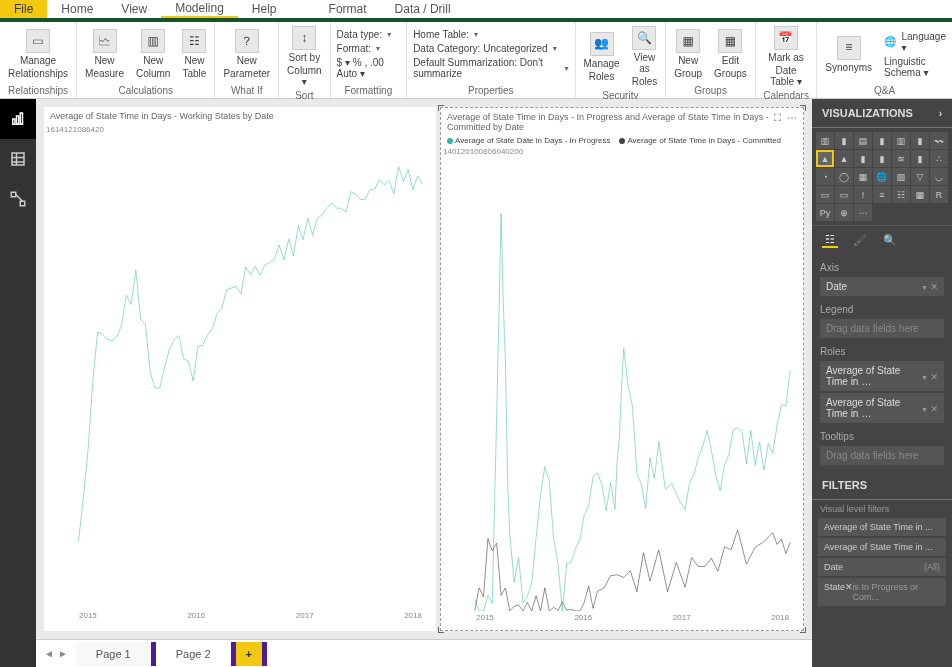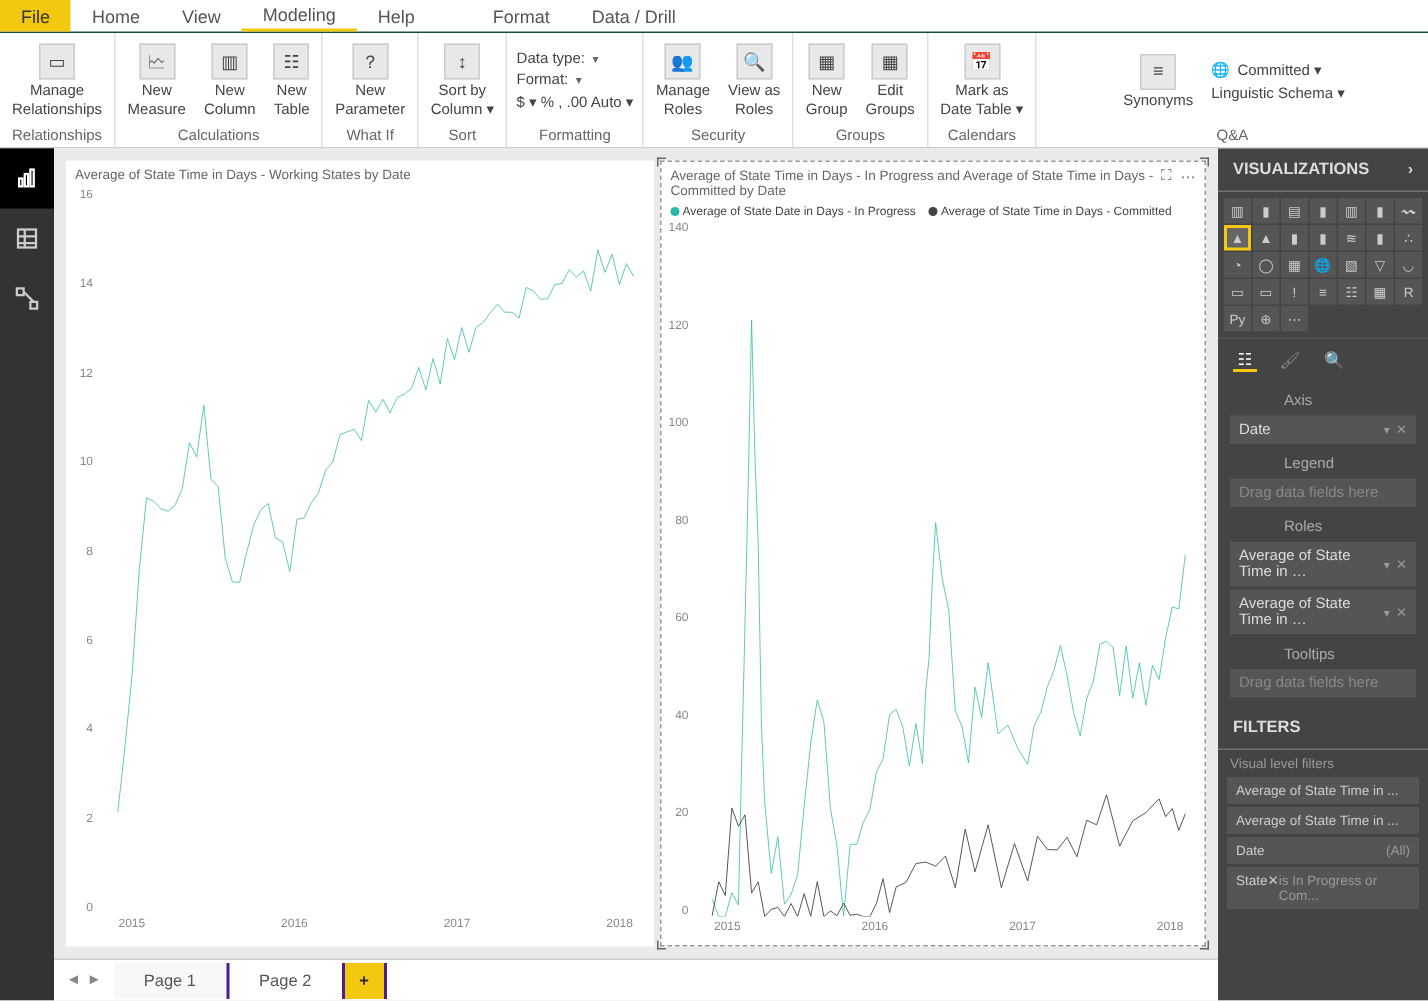--- a/index.html
+++ b/index.html
@@ -1,19 +1,19 @@
 <!DOCTYPE html>
 <html><head>
 <meta charset="utf-8">
 <style>
   * { box-sizing: border-box; margin: 0; padding: 0; font-family: 'Segoe UI', Tahoma, sans-serif; }
   body { width: 952px; height: 667px; overflow: hidden; background: #f5f5f5; font-size: 11px; }
 
   
-  .menubar { height: 22px; background: #fff; display: flex; align-items: stretch; border-bottom: 1px solid #14532d; }
+  .menubar { height: 22px; background: #fff; display: flex; align-items: stretch; border-bottom: 4px solid #14532d; }
   .menubar .tab { padding: 0 14px; display: flex; align-items: center; font-size: 12px; color: #555; cursor: pointer; }
   .menubar .tab.file { background: #f2c811; color: #333; font-weight: 400; }
   .menubar .tab.active { border-bottom: 2px solid #f2c811; }
 
   
   .ribbon { height: 77px; background: #fff; display: flex; border-bottom: 1px solid #ccc; }
   .ribbon-group { display: flex; flex-direction: column; align-items: center; border-right: 1px solid #e0e0e0; padding: 2px 6px 0; }
   .ribbon-group-inner { display: flex; gap: 8px; flex: 1; align-items: center; }
   .ribbon-group-label { font-size: 10px; color: #666; padding: 1px 0 2px; }
   .ribbon-btn { display: flex; flex-direction: column; align-items: center; gap: 2px; font-size: 10px; color: #444; cursor: pointer; padding: 2px; text-align: center; line-height: 11px; }
@@ -39,43 +39,43 @@
   .visual .corner.tr { top:-3px; right:-3px; border-left:none; border-bottom:none;}
   .visual .corner.bl { bottom:-3px; left:-3px; border-right:none; border-top:none;}
   .visual .corner.br { bottom:-3px; right:-3px; border-left:none; border-top:none;}
   .vis-head { display:flex; justify-content:space-between; padding:4px 6px; }
   .vis-title { font-size: 9px; color:#666; }
   .vis-tools { display:flex; gap:6px; color:#666; font-size:10px; }
   .vis-tools span { cursor:pointer; }
   .legend { font-size:8px; color:#444; padding: 0 6px 2px; }
   .legend .dot { display:inline-block; width:6px; height:6px; border-radius:3px; vertical-align:middle; margin-right:2px; }
   .chart-body { position:relative; }
-  .chart-body .yaxis { position:absolute; left:2px; top:0; bottom:18px; width:20px; display:flex; flex-direction:column; justify-content:space-between; text-align:right; font-size:8px; color:#888; padding-right:4px;}
+  .chart-body .yaxis { position:absolute; left:2px; top:0; bottom:18px; width:20px; display:flex; flex-direction:row; justify-content:space-between; text-align:right; font-size:8px; color:#888; padding-right:4px;}
   .chart-body .xaxis { position:absolute; left:25px; right:4px; bottom:2px; height:14px; display:flex; justify-content:space-between; font-size:8px; color:#888; padding: 0 10px;}
   .chart-body svg { position:absolute; left:25px; right:4px; top:0; bottom:18px; }
 
   .pages { height: 28px; background:#fff; border-top:1px solid #ccc; display:flex; align-items:center; }
   .pages .arrows { display:flex; gap:4px; padding:0 8px; color:#888;}
   .pages .arrows span { cursor:pointer; font-size:10px; }
-  .pages .ptab { padding: 6px 20px; font-size:11px; color:#555; border-right:2px solid #4c1d95; cursor:pointer; }
+  .pages .ptab { padding: 6px 20px; font-size:11px; color:#555; border-right:5px solid #4c1d95; cursor:pointer; }
   .pages .ptab.active { background:#f8f8f8; }
   .pages .ptab.add { background:#f2c811; padding:6px 10px; color:#333; font-weight:bold;}
 
   
   .rightpanes { width: 140px; background:#444; color:#ddd; display:flex; flex-direction:column; }
   .pane-header { padding: 8px 10px; font-size:11px; font-weight:600; border-bottom:1px solid #737373; display:flex; justify-content:space-between; align-items:center; }
   .pane-header .chev { font-size:10px; }
   .viz-gallery { padding: 4px; display:grid; grid-template-columns: repeat(7, 1fr); gap:1px; }
   .viz-cell { height:17px; background:#555; display:flex; align-items:center; justify-content:center; font-size:9px; color:#ccc; cursor:pointer; }
   .viz-cell.sel { outline:2px solid #f2c811; outline-offset:-2px; background:#666; }
   .viz-tools-row { display:flex; gap:14px; padding:6px 10px 4px; border-top:1px solid #555; }
   .viz-tools-row .tool { width:16px; height:16px; color:#888; cursor:pointer; display:flex;align-items:center;justify-content:center;}
   .viz-tools-row .tool.active { color:#fff; border-bottom:2px solid #f2c811; }
   .field-section { padding: 4px 8px; }
-  .field-label { font-size:10px; color:#aaa; padding:6px 0 4px;margin-left:36px; }
+  .field-label { font-size:10px; color:#aaa; padding:6px 0 4px; }
   .field-well { background:#555; padding:4px 6px; font-size:10px; color:#ddd; margin-bottom:2px; display:flex; justify-content:space-between; align-items:center; cursor:pointer; }
   .field-well.placeholder { color:#888; }
   .field-well .dd { font-size:8px; color:#999; }
   .field-well .x { font-size:9px; color:#999; margin-left:4px; cursor:pointer;}
   .filter-section .filter-item { background:#555; padding:4px 6px; font-size:9px; color:#ccc; margin:0 6px 2px; display:flex; justify-content:space-between; cursor:pointer; }
   .filter-section .filter-item .sub { color:#999; }
   .sublabel { font-size:9px; color:#999; padding:4px 8px; }
 </style>
 </head>
 <body>
@@ -150,20 +150,30 @@
     <div class="ribbon-group-inner">
       <div class="ribbon-form">
         <div class="row dd">Data type:</div>
         <div class="row dd">Format:</div>
         <div class="row">$ ▾  %  ,  .00  Auto ▾</div>
       </div>
     </div>
     <div class="ribbon-group-label">Formatting</div>
   </div>
 
+  <div class="ribbon-group">
+    <div class="ribbon-group-inner">
+      <div class="ribbon-form">
+        <div class="row dd">Home Table:</div>
+        <div class="row dd">Data Category: Uncategorized</div>
+        <div class="row dd">Default Summarization: Don't summarize</div>
+      </div>
+    </div>
+    <div class="ribbon-group-label">Properties</div>
+  </div>
 
   <div class="ribbon-group">
     <div class="ribbon-group-inner">
       <div class="ribbon-btn">
           <div class="icn">👥</div>
           <span>Manage</span>
           <span>Roles</span>
         </div>
       <div class="ribbon-btn">
           <div class="icn">🔍</div>
@@ -203,21 +213,21 @@
 
   <div class="ribbon-group" style="border-right:none; flex:1;">
     <div class="ribbon-group-inner" style="gap:10px;">
       <div class="ribbon-btn">
           <div class="icn">≡</div>
           <span>Synonyms</span>
         </div>
       <div class="ribbon-form">
         <div class="row">
             <span>🌐</span> 
-            <span>Committed ▾</span>
+            <span>Language ▾</span>
           </div>
         <div class="row">Linguistic Schema ▾</div>
       </div>
     </div>
     <div class="ribbon-group-label">Q&amp;A</div>
   </div>
 </div>
 
 <div class="main">
 

